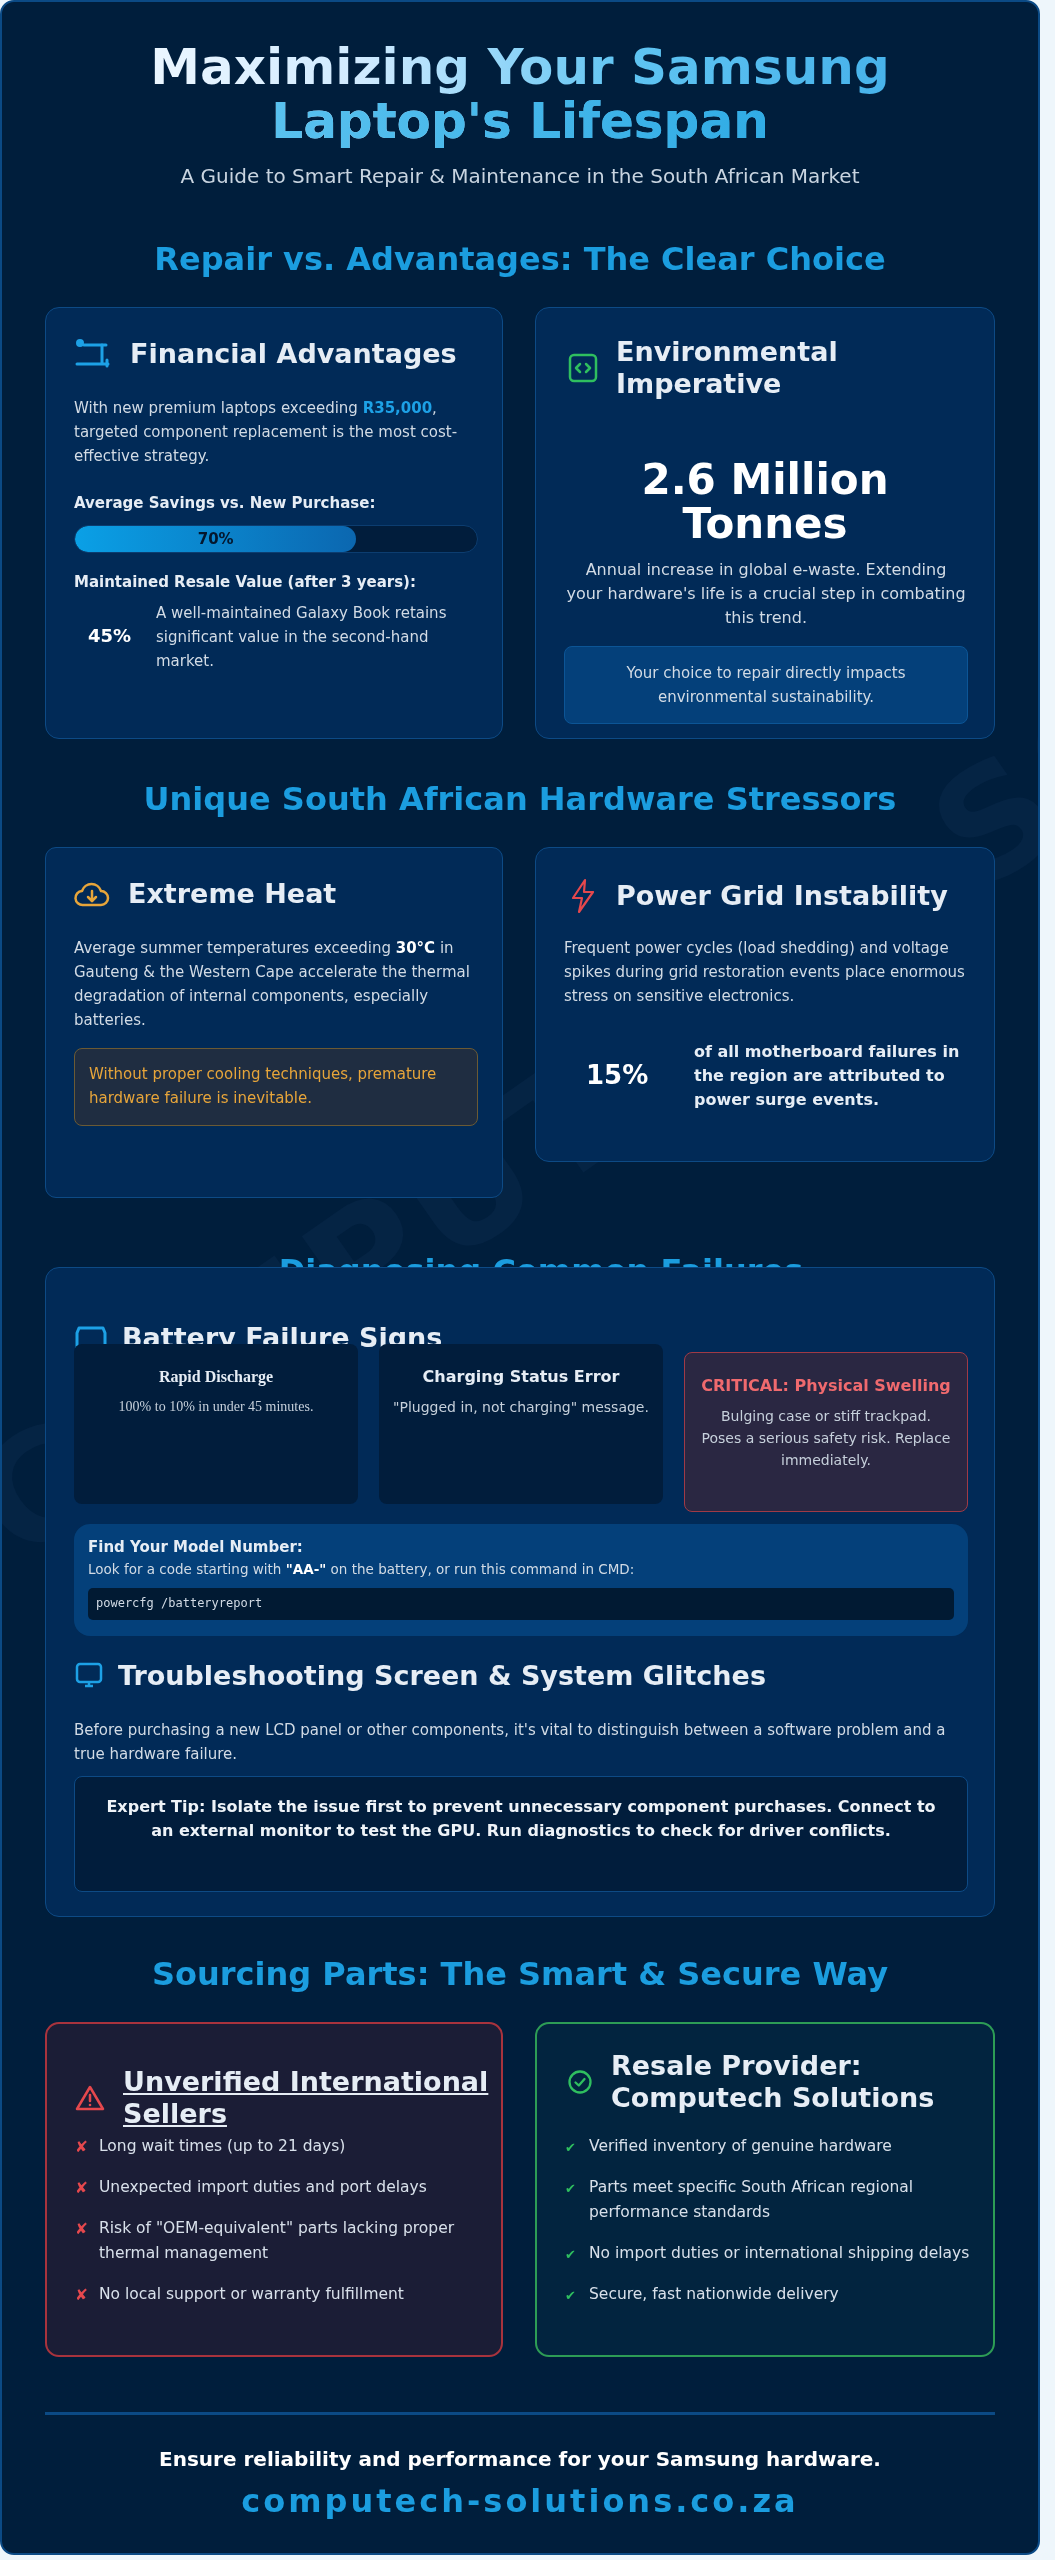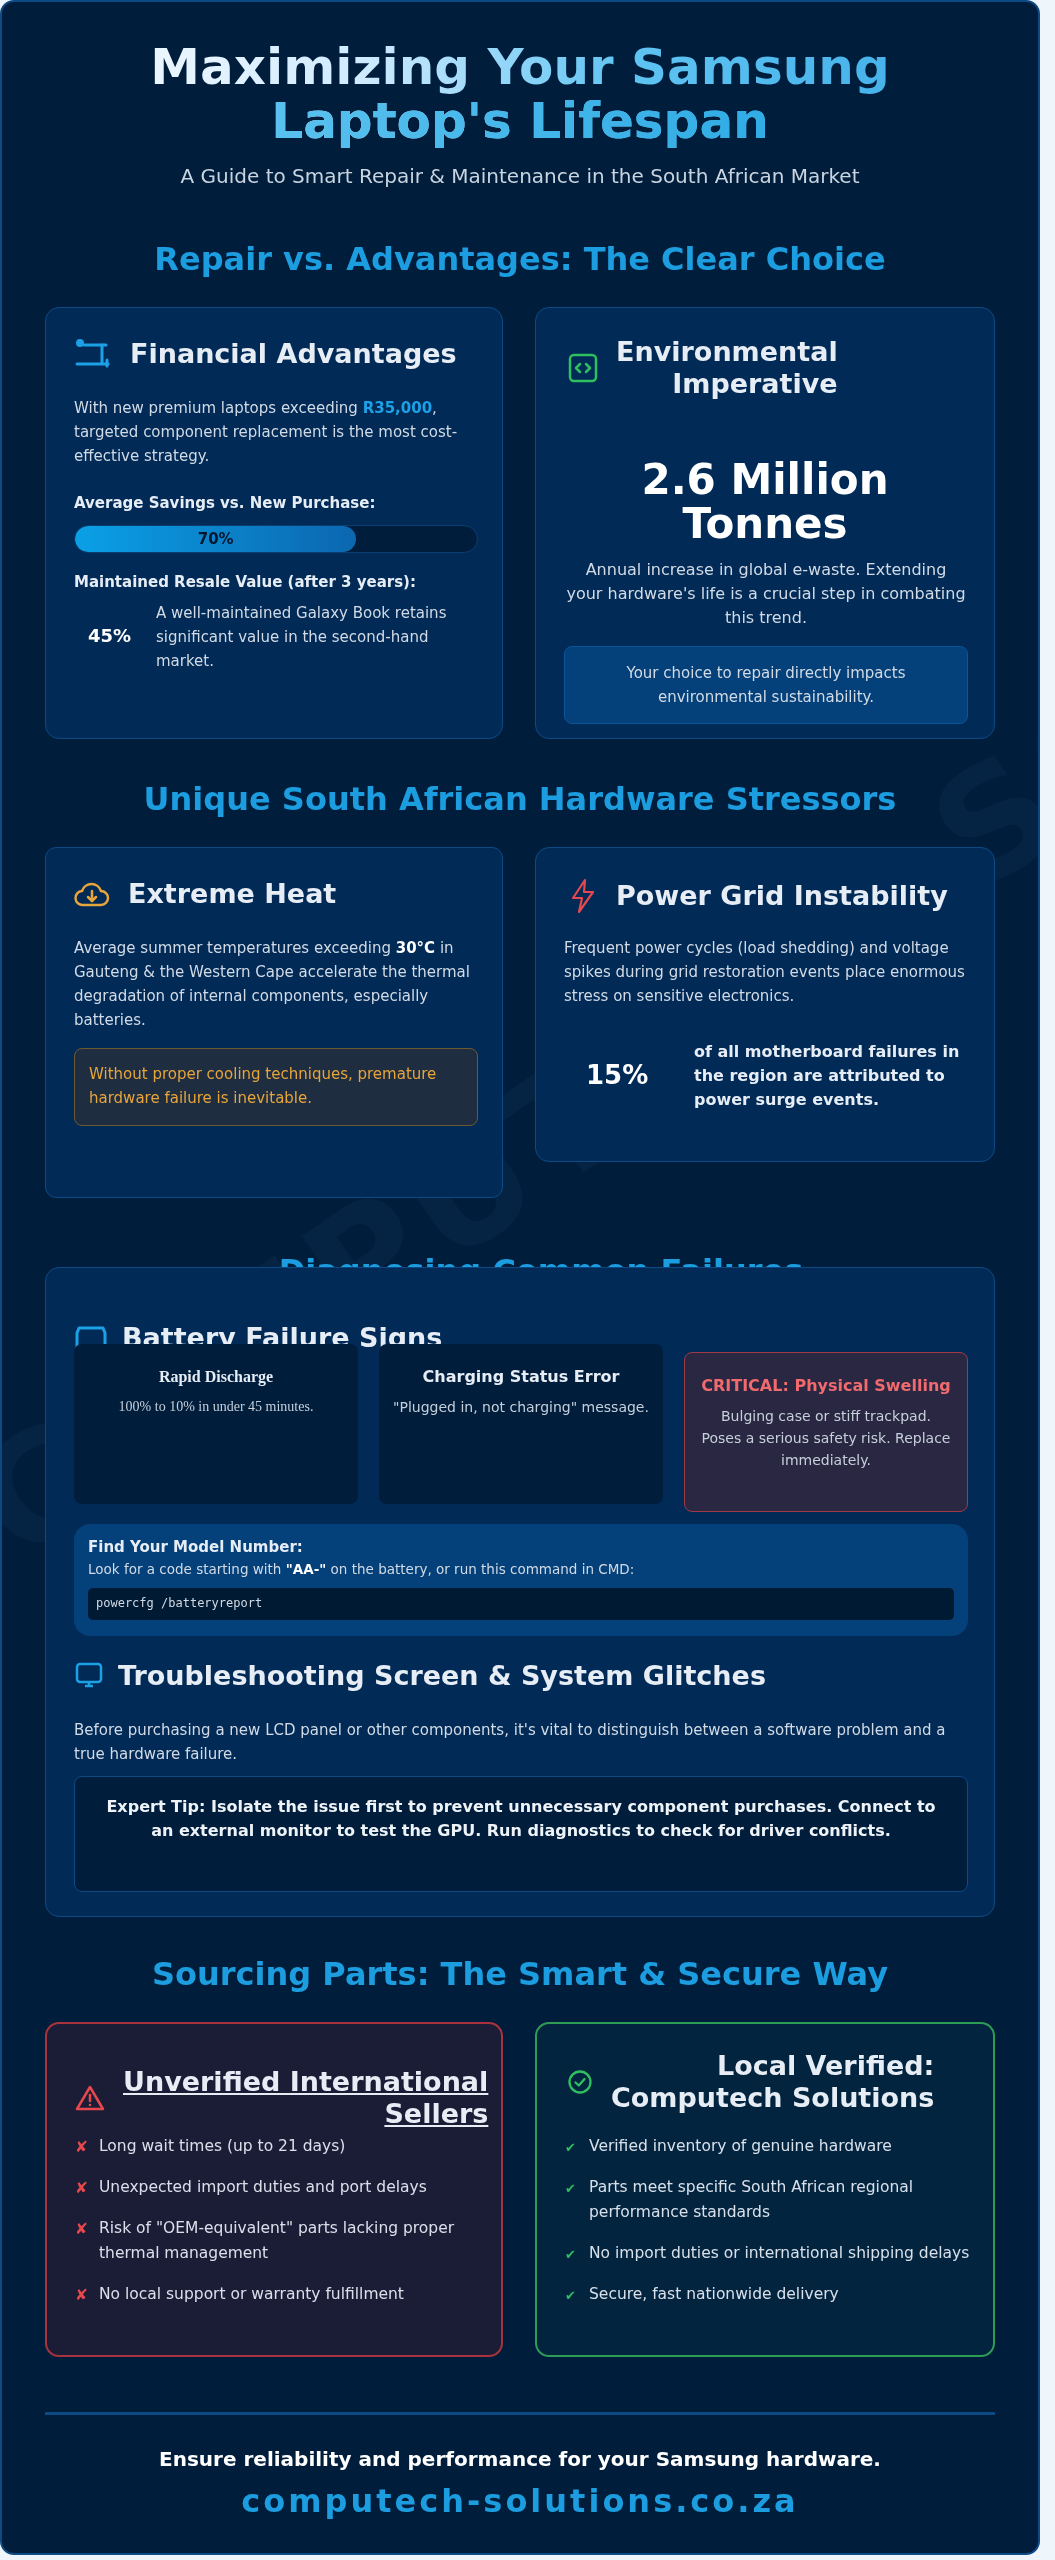--- a/index.html
+++ b/index.html
@@ -28,21 +28,21 @@
     font-size: 20px; color: #c8d4e0;
   }
   .section-title {
     position: absolute; left: 0; width: 100%; text-align: center;
     font-size: 32px; font-weight: bold; color: #1b9ddf;
   }
   .card {
     position: absolute; background: #012a57; border: 1px solid #0d4a85;
     border-radius: 14px;
   }
-  .card-head { position: absolute; display: flex; align-items: center; gap: 18px; text-align: right; }
+  .card-head { position: absolute; display: flex; align-items: center; gap: 18px; }
   .card-head h3 { font-size: 27px; font-weight: bold; color: #e6edf5; line-height: 32px; }
   .p { font-size: 15px; line-height: 24px; color: #d2dbe5; }
   .hl { color: #1da1e6; font-weight: bold; }
   .strong { color: #fff; font-weight: bold; }
   .lbl { font-size: 15px; font-weight: bold; color: #e6edf5; }
   .progress {
     position: absolute; height: 28px; border-radius: 14px; background: #011d3c;
     border: 1px solid #0c3d70; overflow: hidden;
   }
   .progress .fill {
@@ -232,21 +232,21 @@
 
   <div class="card" style="left:533px; top:2020px; width:460px; height:335px; background:#02243f; border:2px solid #2d9c55;">
     <div class="card-head" style="left:30px; top:26px;">
       <span>
         <svg width="26" height="26" viewBox="0 0 26 26" fill="none" stroke="#2fbf5f" stroke-width="2.3" stroke-linecap="round" stroke-linejoin="round">
           <circle cx="13" cy="13" r="10.5"></circle>
             <path d="M8.5 13.5 L11.8 16.5 L17.5 10"></path>
         </svg>
       </span>
       <h3>
-        <div>Local Verified:</div>
+        <div>Resale Provider:</div>
         <div>Computech Solutions</div>
       </h3>
     </div>
     <ul class="list" style="position:absolute; left:28px; top:110px; width:410px;">
       <li><span class="mark" style="color:#2fbf5f; font-size:13px;">✔</span><span>Verified inventory of genuine hardware</span></li>
       <li><span class="mark" style="color:#2fbf5f; font-size:13px;">✔</span><span>Parts meet specific South African regional performance standards</span></li>
       <li><span class="mark" style="color:#2fbf5f; font-size:13px;">✔</span><span>No import duties or international shipping delays</span></li>
       <li><span class="mark" style="color:#2fbf5f; font-size:13px;">✔</span><span>Secure, fast nationwide delivery</span></li>
     </ul>
   </div>

